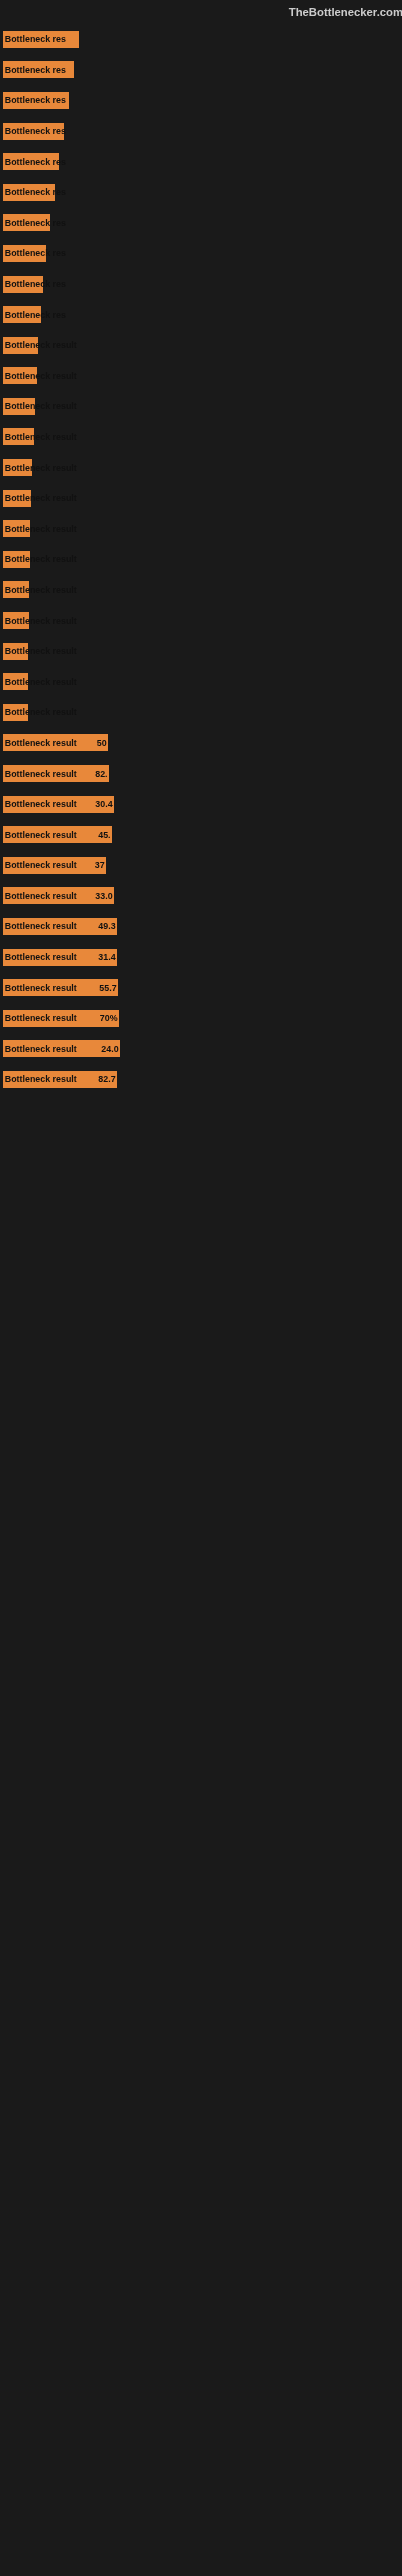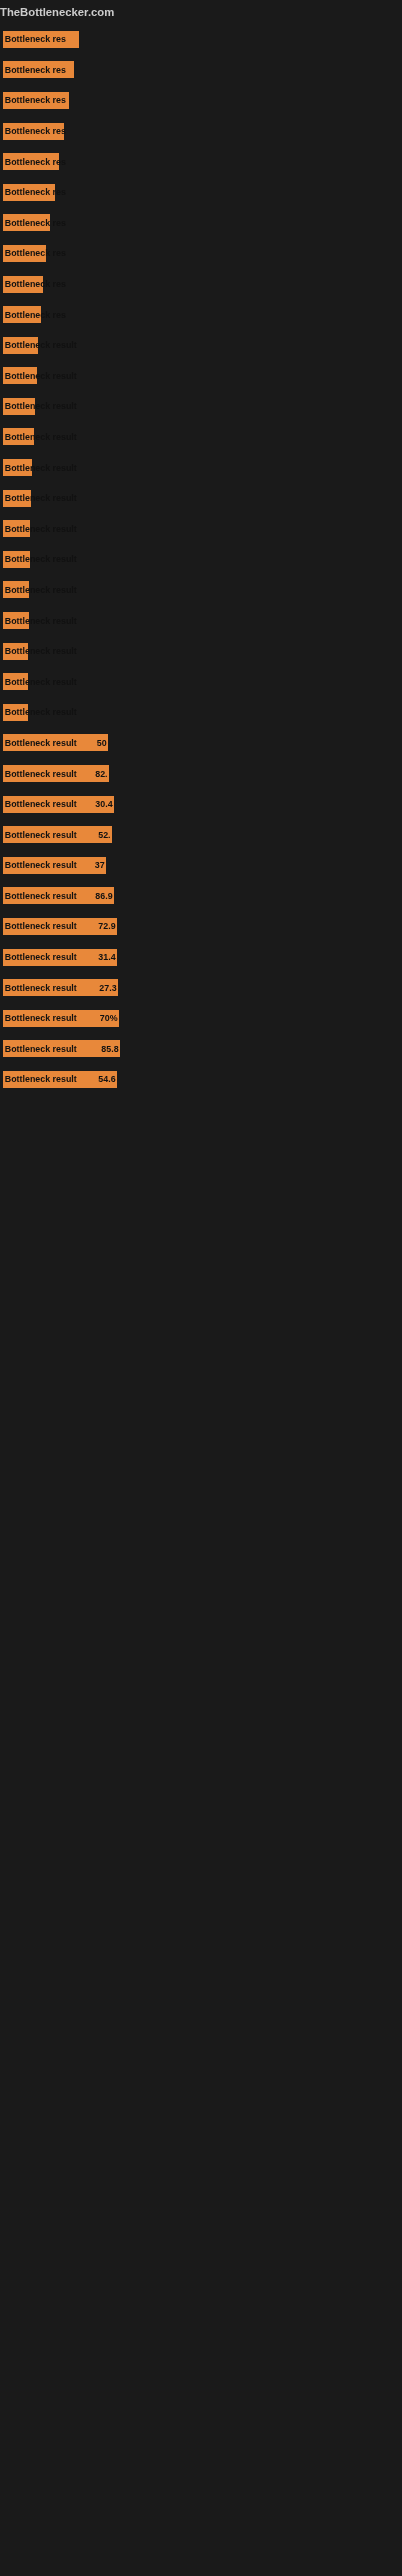--- a/index.html
+++ b/index.html
@@ -3,21 +3,21 @@
   <meta charset="utf-8">
   <style>
     * { margin: 0; padding: 0; box-sizing: border-box; }
     body {
       background: #1a1a1a;
       width: 403px;
       font-family: Arial, sans-serif;
       font-size: 10.5px;
     }
     .header {
-      text-align: left;
+      text-align: right;
       color: #ccc;
       padding: 6.4px 0 3.2px 0;
       font-size: 11.3px;
       font-weight: bold;
       background: #1a1a1a;
     }
     .chart-container {
       padding: 3.2px 8px 8px 3.2px;
       background: #1a1a1a;
     }
@@ -251,82 +251,82 @@
         <div class="bar-fill" style="width: 111px;">
           <span class="bar-label">Bottleneck result</span>
           <span class="bar-value">30.4</span>
         </div>
       </div>
     </div>
     <div class="bar-row">
       <div class="bar-wrapper" style="width: 386px;">
         <div class="bar-fill" style="width: 109px;">
           <span class="bar-label">Bottleneck result</span>
-          <span class="bar-value">52.</span>
+          <span class="bar-value">45.</span>
         </div>
       </div>
     </div>
     <div class="bar-row">
       <div class="bar-wrapper" style="width: 386px;">
         <div class="bar-fill" style="width: 103px;">
           <span class="bar-label">Bottleneck result</span>
           <span class="bar-value">37</span>
         </div>
       </div>
     </div>
     <div class="bar-row">
       <div class="bar-wrapper" style="width: 386px;">
         <div class="bar-fill" style="width: 111px;">
           <span class="bar-label">Bottleneck result</span>
-          <span class="bar-value">86.9</span>
+          <span class="bar-value">33.0</span>
         </div>
       </div>
     </div>
     <div class="bar-row">
       <div class="bar-wrapper" style="width: 386px;">
         <div class="bar-fill" style="width: 114px;">
           <span class="bar-label">Bottleneck result</span>
-          <span class="bar-value">72.9</span>
+          <span class="bar-value">49.3</span>
         </div>
       </div>
     </div>
     <div class="bar-row">
       <div class="bar-wrapper" style="width: 386px;">
         <div class="bar-fill" style="width: 114px;">
           <span class="bar-label">Bottleneck result</span>
           <span class="bar-value">31.4</span>
         </div>
       </div>
     </div>
     <div class="bar-row">
       <div class="bar-wrapper" style="width: 386px;">
         <div class="bar-fill" style="width: 115px;">
           <span class="bar-label">Bottleneck result</span>
-          <span class="bar-value">27.3</span>
+          <span class="bar-value">55.7</span>
         </div>
       </div>
     </div>
     <div class="bar-row">
       <div class="bar-wrapper" style="width: 386px;">
         <div class="bar-fill" style="width: 116px;">
           <span class="bar-label">Bottleneck result</span>
           <span class="bar-value">70%</span>
         </div>
       </div>
     </div>
     <div class="bar-row">
       <div class="bar-wrapper" style="width: 386px;">
         <div class="bar-fill" style="width: 117px;">
           <span class="bar-label">Bottleneck result</span>
-          <span class="bar-value">85.8</span>
+          <span class="bar-value">24.0</span>
         </div>
       </div>
     </div>
     <div class="bar-row">
       <div class="bar-wrapper" style="width: 386px;">
         <div class="bar-fill" style="width: 114px;">
           <span class="bar-label">Bottleneck result</span>
-          <span class="bar-value">54.6</span>
+          <span class="bar-value">82.7</span>
         </div>
       </div>
     </div>
   </div>
 
 
 </body></html>

